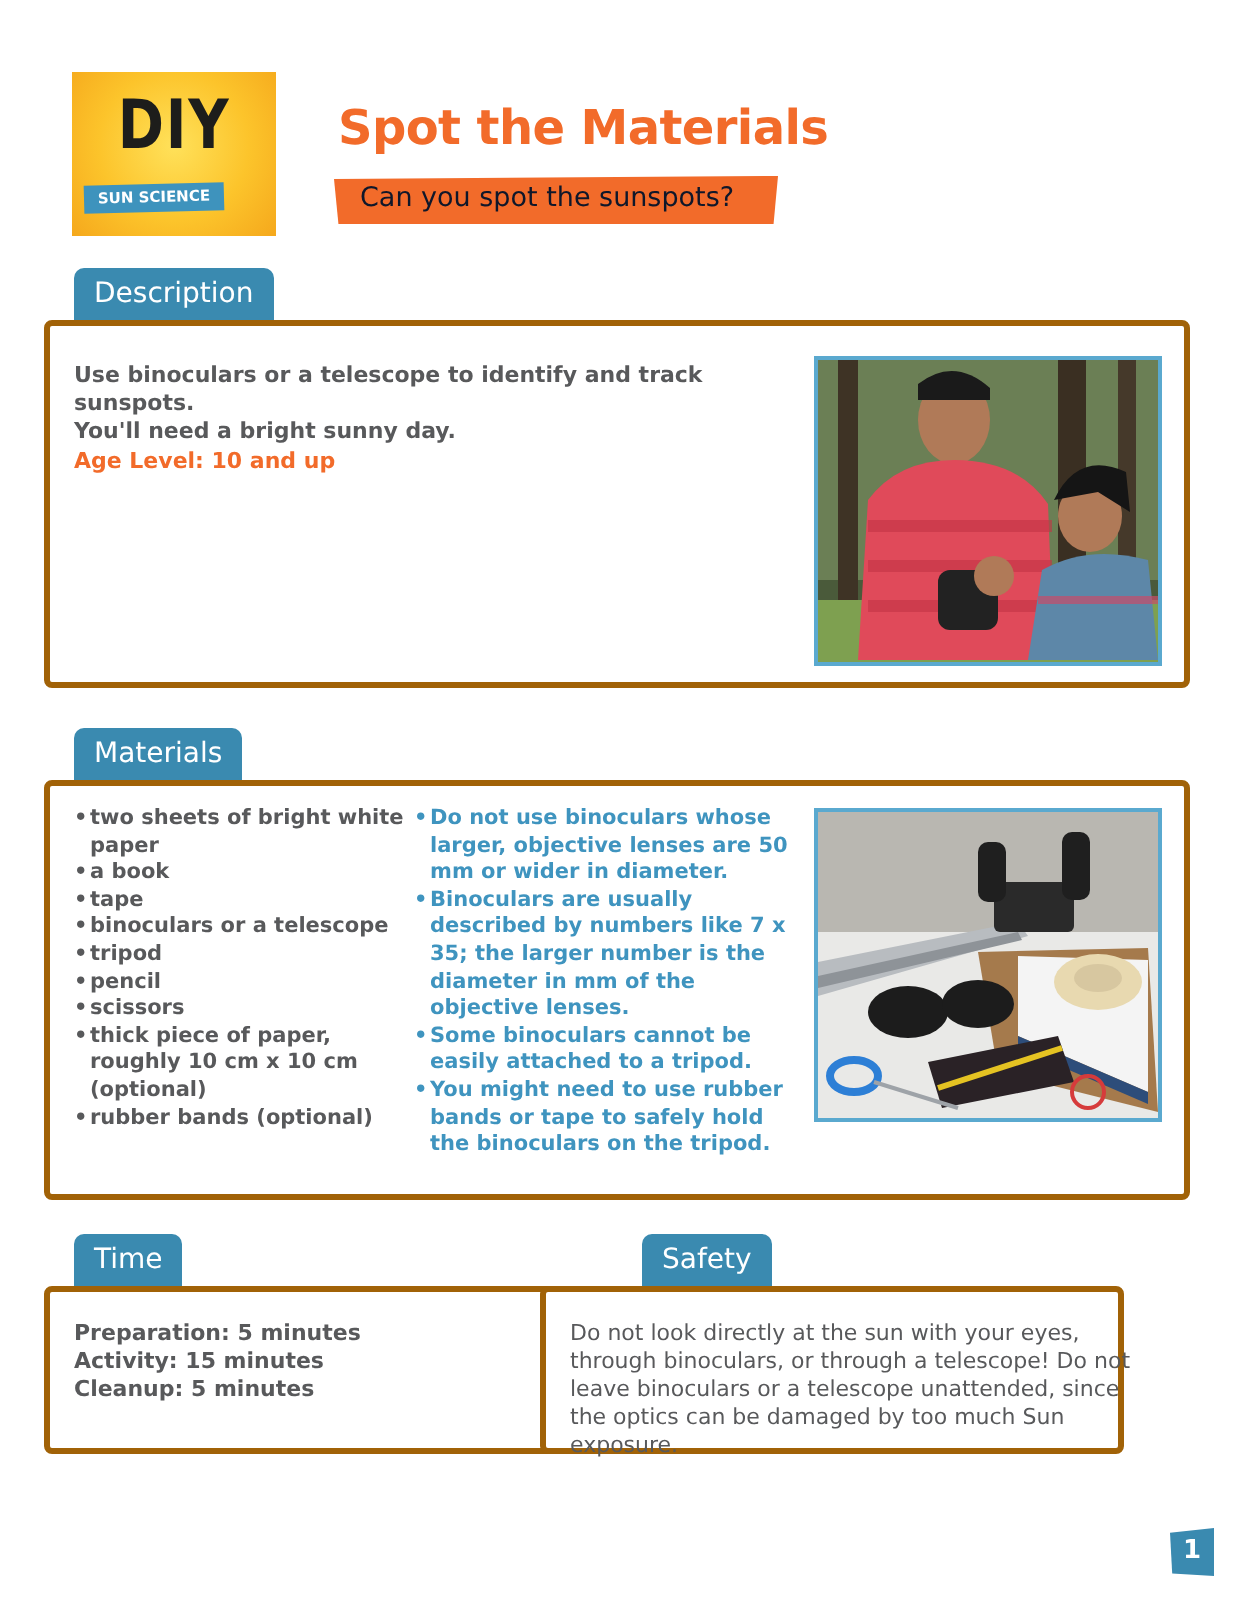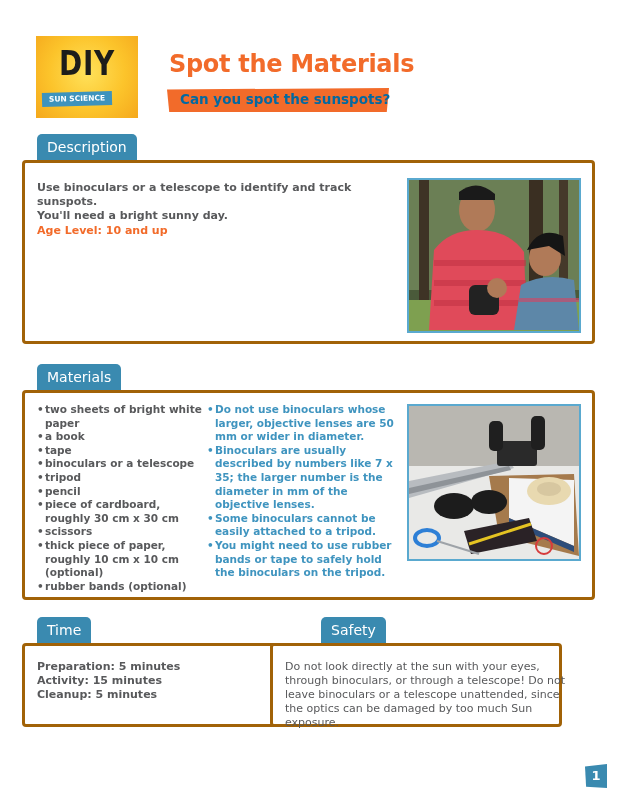--- a/index.html
+++ b/index.html
@@ -14,21 +14,21 @@
               font-weight: bold; font-size: 34px; letter-spacing: 1px; color: #1d1d1b; line-height: 38px;
               transform: scaleX(0.82); }
   .logo-band { left: 6px; top: 56px; width: 70px; height: 14px; background: #3e93bd;
                color: #fff; font-size: 7.5px; font-weight: bold; text-align: center; line-height: 14px;
                transform: rotate(-1.5deg); }
 
   
   .title { left: 169px; top: 50px; font-size: 24px; font-weight: bold; color: #f26b2a; letter-spacing: -0.3px; }
   .subtitle-band { left: 167px; top: 88px; width: 222px; height: 24px; background: #f26b2a;
                    clip-path: polygon(0 6%, 100% 0, 99% 100%, 1% 100%); }
-  .subtitle { left: 180px; top: 91px; font-size: 13.5px; font-weight: bold; color: #0369a1; }
+  .subtitle { left: 180px; top: 91px; font-size: 13.5px; font-weight: normal; color: #0f172a; }
 
   
   .tab { background: #3a8ab0; color: #fff; border-radius: 5px 5px 0 0; padding: 0 10px;
          font-size: 14px; line-height: 26px; height: 26px; }
   .box { border: 3px solid #a16207; border-radius: 4px; background: #fff; box-sizing: border-box; }
 
   .txt { font-size: 11px; line-height: 14px; color: #58595b; }
   .txt-bold { font-weight: bold; }
   .orange { color: #f26b2a; font-weight: bold; }
   .blue { color: #3f94bf; font-weight: bold; }
@@ -88,21 +88,20 @@
 
 <div class="abs tab" style="left:37px; top:364px;">Materials</div>
 <div class="abs box" style="left:22px; top:390px; width:573px; height:210px;">
   <ul class="abs list" style="left:12px; top:10px; width:168px;">
     <li>two sheets of bright white paper</li>
     <li>a book</li>
     <li>tape</li>
     <li>binoculars or a telescope</li>
     <li>tripod</li>
     <li>pencil</li>
-    <li>piece of cardboard, roughly 30 cm x 30 cm</li>
     <li>scissors</li>
     <li>thick piece of paper, roughly 10 cm x 10 cm (optional)</li>
     <li>rubber bands (optional)</li>
   </ul>
   <ul class="abs list blue" style="left:182px; top:10px; width:190px; color:#3f94bf;">
     <li>Do not use binoculars whose larger, objective lenses are 50 mm or wider in diameter.</li>
     <li>Binoculars are usually described by numbers like 7 x 35; the larger number is the diameter in mm of the objective lenses.</li>
     <li>Some binoculars cannot be easily attached to a tripod.</li>
     <li>You might need to use rubber bands or tape to safely hold the binoculars on the tripod.</li>
   </ul>

